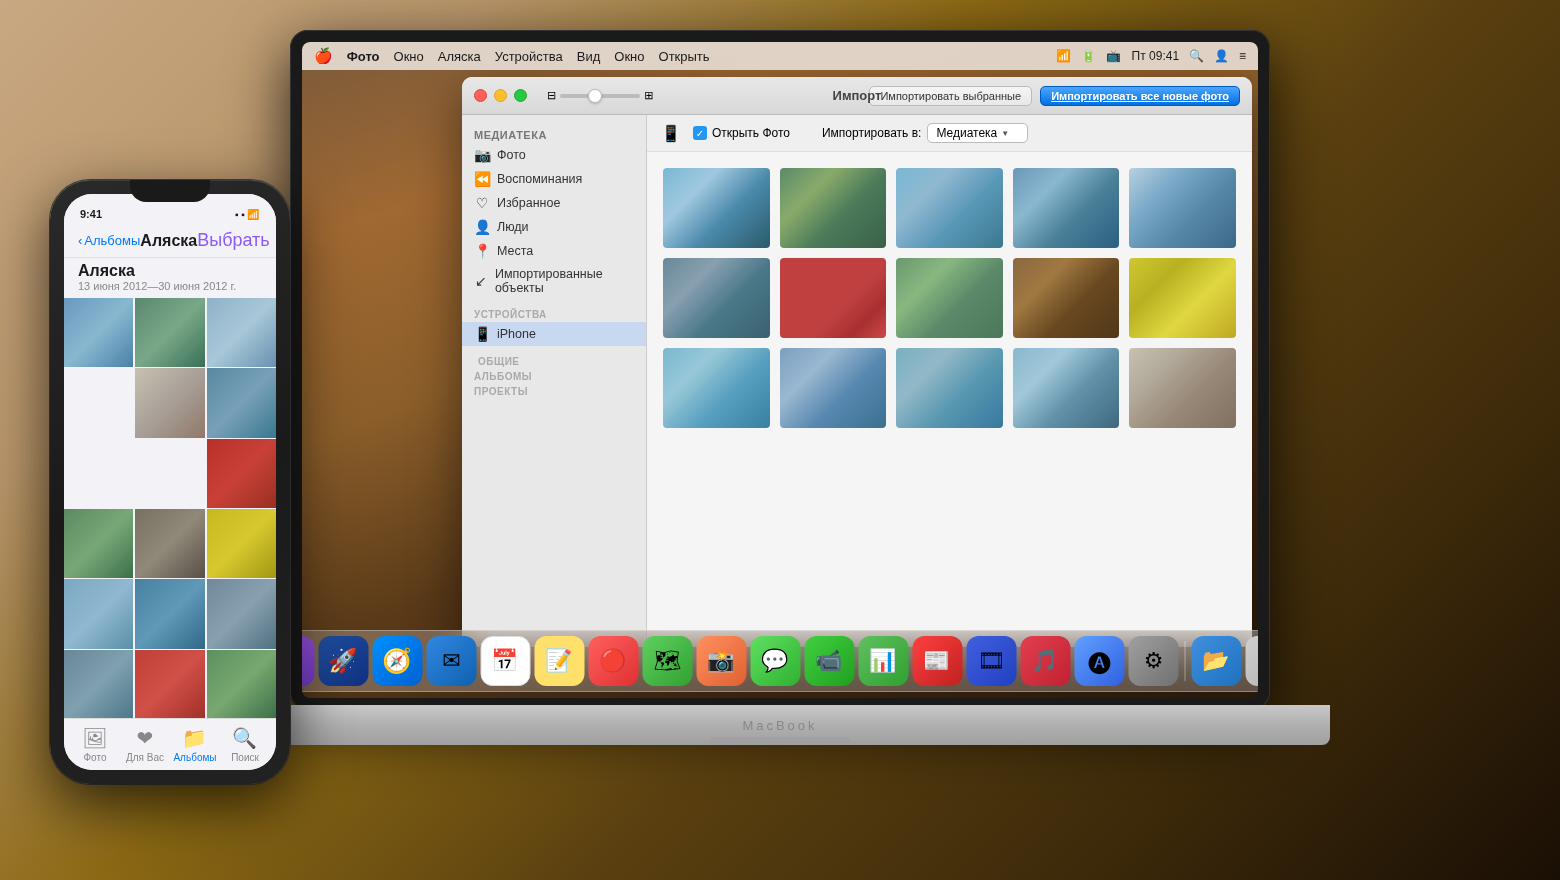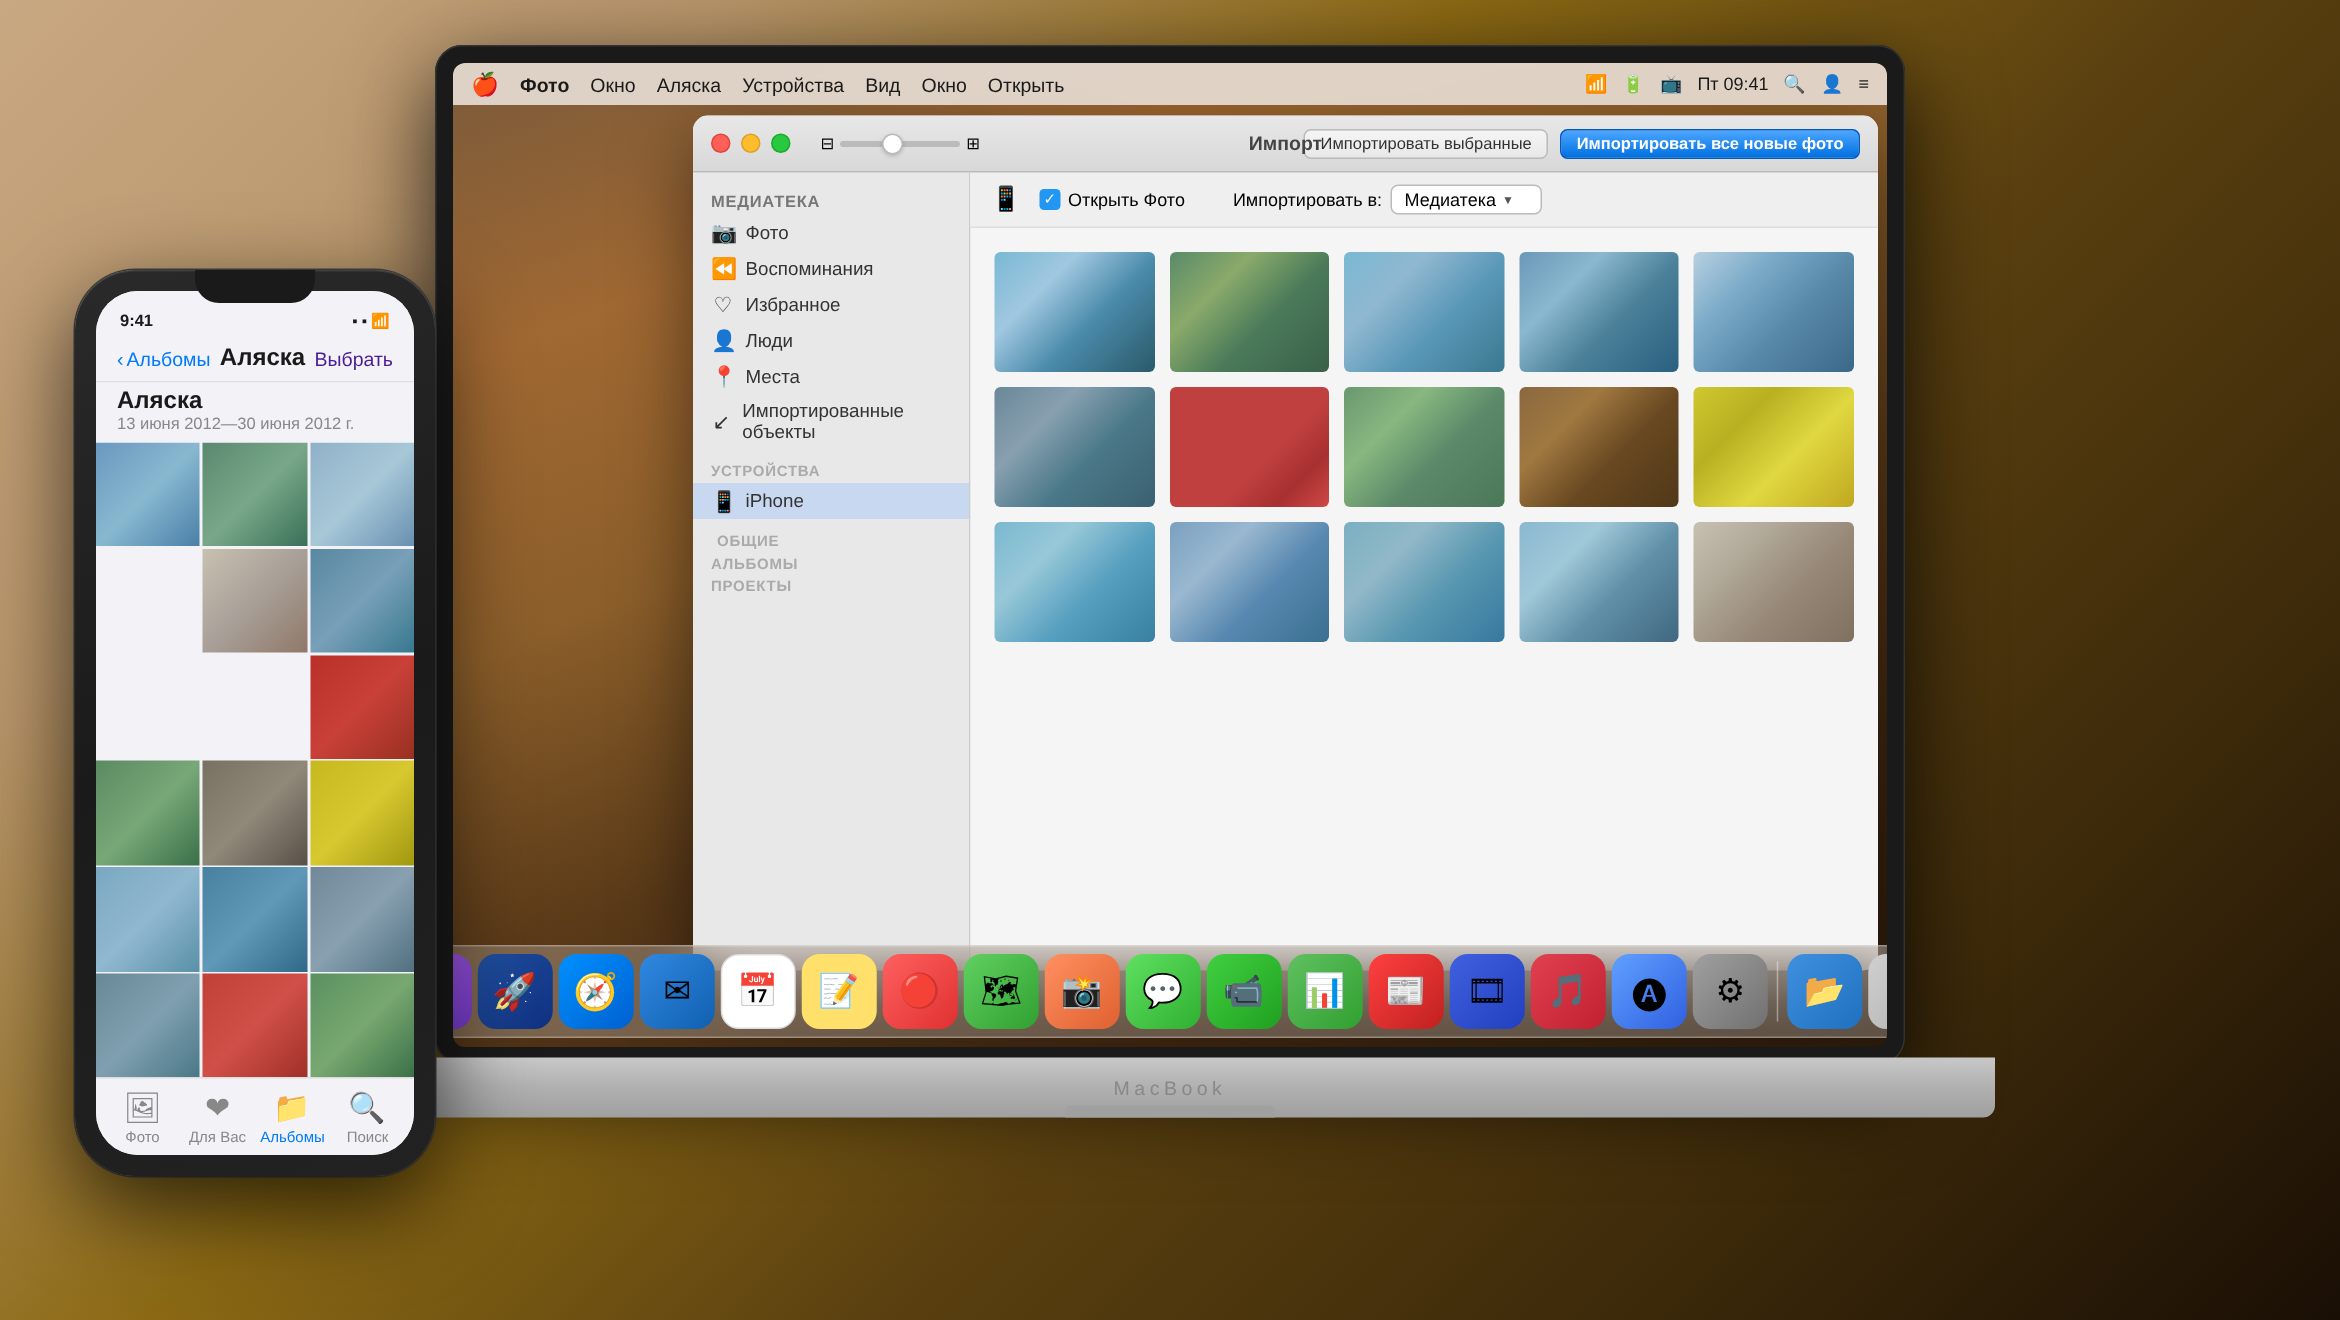--- a/index.html
+++ b/index.html
@@ -187,20 +187,21 @@
       font-size: 11px;
       color: #333;
       cursor: pointer;
     }
 
     .toolbar-btn-blue {
       background: linear-gradient(180deg, #4da6ff, #0070e0);
       border: 1px solid #005ac0;
       color: white;
       font-weight: 600;
+      text-decoration: underline;
     }
 
     .window-body {
       display: flex;
       flex: 1;
       overflow: hidden;
     }
 
     
     .sidebar {
@@ -396,22 +397,22 @@
 
     .iphone-nav-title {
       flex: 1;
       text-align: center;
       font-size: 16px;
       font-weight: 700;
       color: #1a1a1a;
     }
 
     .iphone-nav-action {
-      color: #4c1d95;
-      font-size: 13px;
+      color: #8b5cf6;
+      font-size: 18px;
     }
 
     .iphone-album-info {
       padding: 4px 14px 6px;
       background: #f2f2f7;
       flex-shrink: 0;
     }
 
     .iphone-album-title {
       font-size: 16px;

